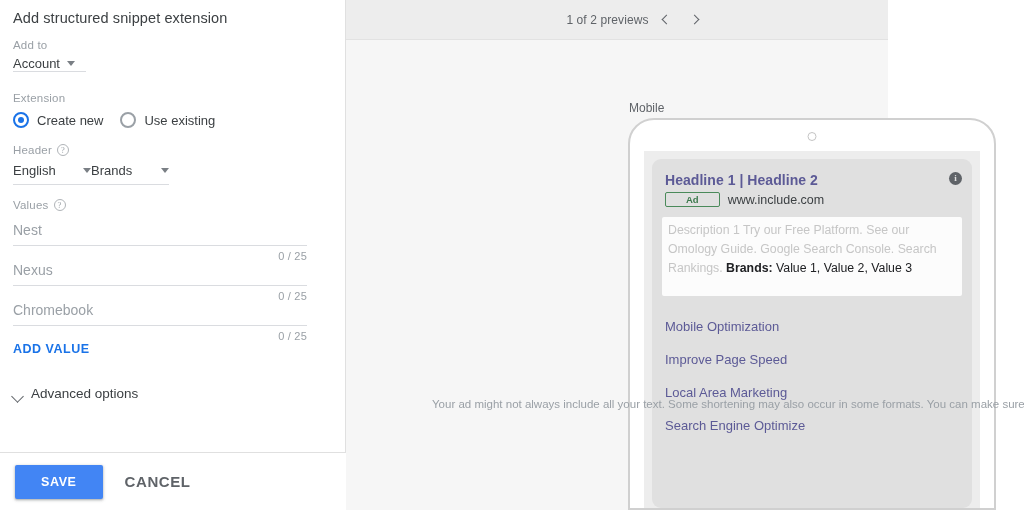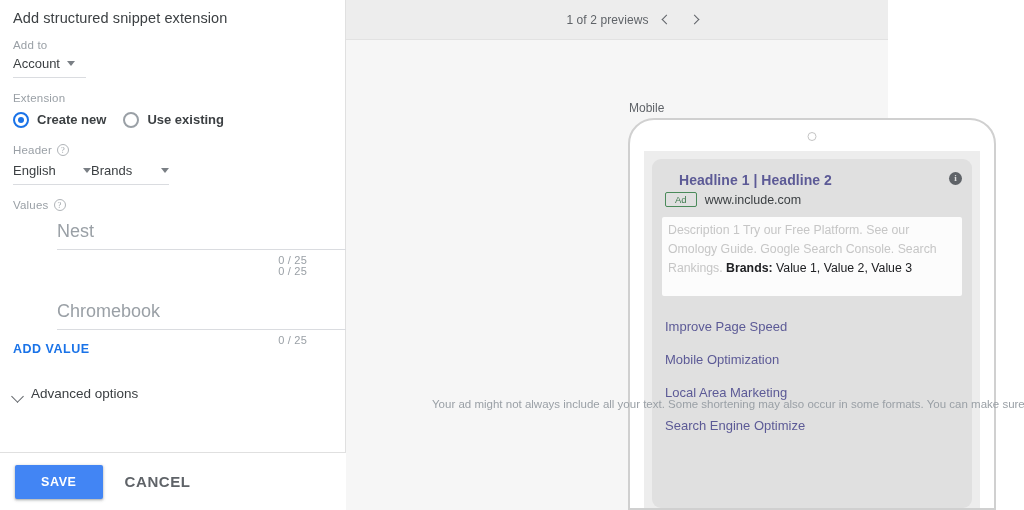--- a/index.html
+++ b/index.html
@@ -40,21 +40,20 @@
     color: #9aa0a6;
     letter-spacing: .2px;
   }
 
   
   .addto-label { position: absolute; left: 13px; top: 39px; }
   .addto-select {
     position: absolute;
     left: 13px; top: 56px;
     width: 73px;
-    padding-bottom: 6px;
     border-bottom: 1px solid #dadce0;
     display: flex; align-items: center; gap: 7px;
     cursor: pointer;
   }
   .addto-select .val { font-size: 13px; color: #3c4043; }
 
   .caret {
     width: 0; height: 0;
     border-left: 4.5px solid transparent;
     border-right: 4.5px solid transparent;
@@ -62,21 +61,21 @@
     flex: 0 0 auto;
   }
 
   
   .ext-label { position: absolute; left: 13px; top: 92px; }
   .radio-row {
     position: absolute;
     left: 13px; top: 112px;
     display: flex; align-items: center; gap: 9px;
   }
-  .radio-opt { display: flex; gap: 8px; cursor: pointer; font-weight: bold; }
+  .radio-opt { display: flex; align-items: center; gap: 8px; cursor: pointer; }
   .radio-opt + .radio-opt { margin-left: 8px; }
   .radio {
     width: 16px; height: 16px; border-radius: 50%;
     border: 2px solid #9aa0a6;
     position: relative; flex: 0 0 auto;
   }
   .radio.on { border-color: #1a73e8; }
   .radio.on::after {
     content: ""; position: absolute;
     left: 3px; top: 3px; width: 6px; height: 6px;
@@ -102,25 +101,24 @@
   .hdr-select .val { font-size: 13px; color: #3c4043; }
 
   
   .values-label { position: absolute; left: 13px; top: 199px; display: flex; align-items: center; gap: 5px; }
 
   .value-group { position: absolute; left: 13px; width: 294px; }
   .value-group input {
     width: 100%;
     border: none; outline: none;
     border-bottom: 1px solid #dadce0;
-    font-size: 18px; color: #3c4043;
+    font-size: 14px; color: #3c4043;
     padding: 0 0 7px 0;
     background: transparent;
     font-family: "Liberation Sans", sans-serif;
-    margin-left: 44px;
   }
   .value-group input::placeholder { color: #9aa0a6; }
   .counter {
     margin-top: 4px;
     text-align: right;
     font-size: 11px;
     color: #9aa0a6;
     letter-spacing: .2px;
   }
 
@@ -237,34 +235,33 @@
     left: 8px; right: 8px; top: 8px; bottom: 0;
     background: #e0e0e0;
     border-radius: 9px;
     padding: 13px 13px 0 13px;
   }
   .ad-headline {
     font-size: 14px;
     color: #5c5a96;
     font-weight: bold;
     letter-spacing: .05px;
-    margin-left: 14px;
   }
   .ad-urlrow {
     margin-top: 4px;
     display: flex; align-items: center; gap: 8px;
   }
   .ad-badge {
     border: 1px solid #4a8a5a;
     color: #3d7a4d;
     font-size: 9.5px;
     line-height: 11px;
-    padding: 1px 9px;
+    padding: 1px 20px;
     border-radius: 2px;
-    font-weight: normal;
+    font-weight: bold;
   }
   .ad-url { font-size: 12.5px; color: #3c4043; }
   .info-dot {
     position: absolute;
     right: 10px; top: 13px;
     width: 13px; height: 13px;
     border-radius: 50%;
     background: #5f6368;
     color: #e0e0e0;
     font-size: 9px; line-height: 13px;
@@ -357,20 +354,21 @@
       <span>Values</span>
       <span class="help-icon">?</span>
     </div>
 
     <div class="value-group" style="top:221px;">
       <input value="" placeholder="Nest" style="">
       <div class="counter">0 / 25</div>
     </div>
 
     <div class="value-group" style="top:261px;">
+      <input value="" placeholder="Nexus" style="">
       <div class="counter">0 / 25</div>
     </div>
 
     <div class="value-group" style="top:301px;">
       <input value="" placeholder="Chromebook" style="">
       <div class="counter">0 / 25</div>
     </div>
 
     <div class="add-value">ADD VALUE</div>
 
@@ -417,22 +415,22 @@
 
             <div class="desc-wrap">
               <div class="desc-line">
                 <span>Description 1 Try our Free Platform. See our Omology Guide. Google Search Console. Search Rankings.</span>
                 <span class="snippet-hdr">Brands:</span>
                 <span class="snippet-vals">Value 1, Value 2, Value 3</span>
               </div>
             </div>
 
             <div class="sitelinks">
+              <div class="sitelink">Mobile Optimization</div>
               <div class="sitelink">Improve Page Speed</div>
-              <div class="sitelink">Mobile Optimization</div>
               <div class="sitelink">Local Area Marketing</div>
               <div class="sitelink">Search Engine Optimize</div>
             </div>
 
           </div>
         </div>
       </div>
 
       <div class="disclaimer">Your ad might not always include all your text. Some shortening may also occur in some formats. You can make sure certain</div>
 

